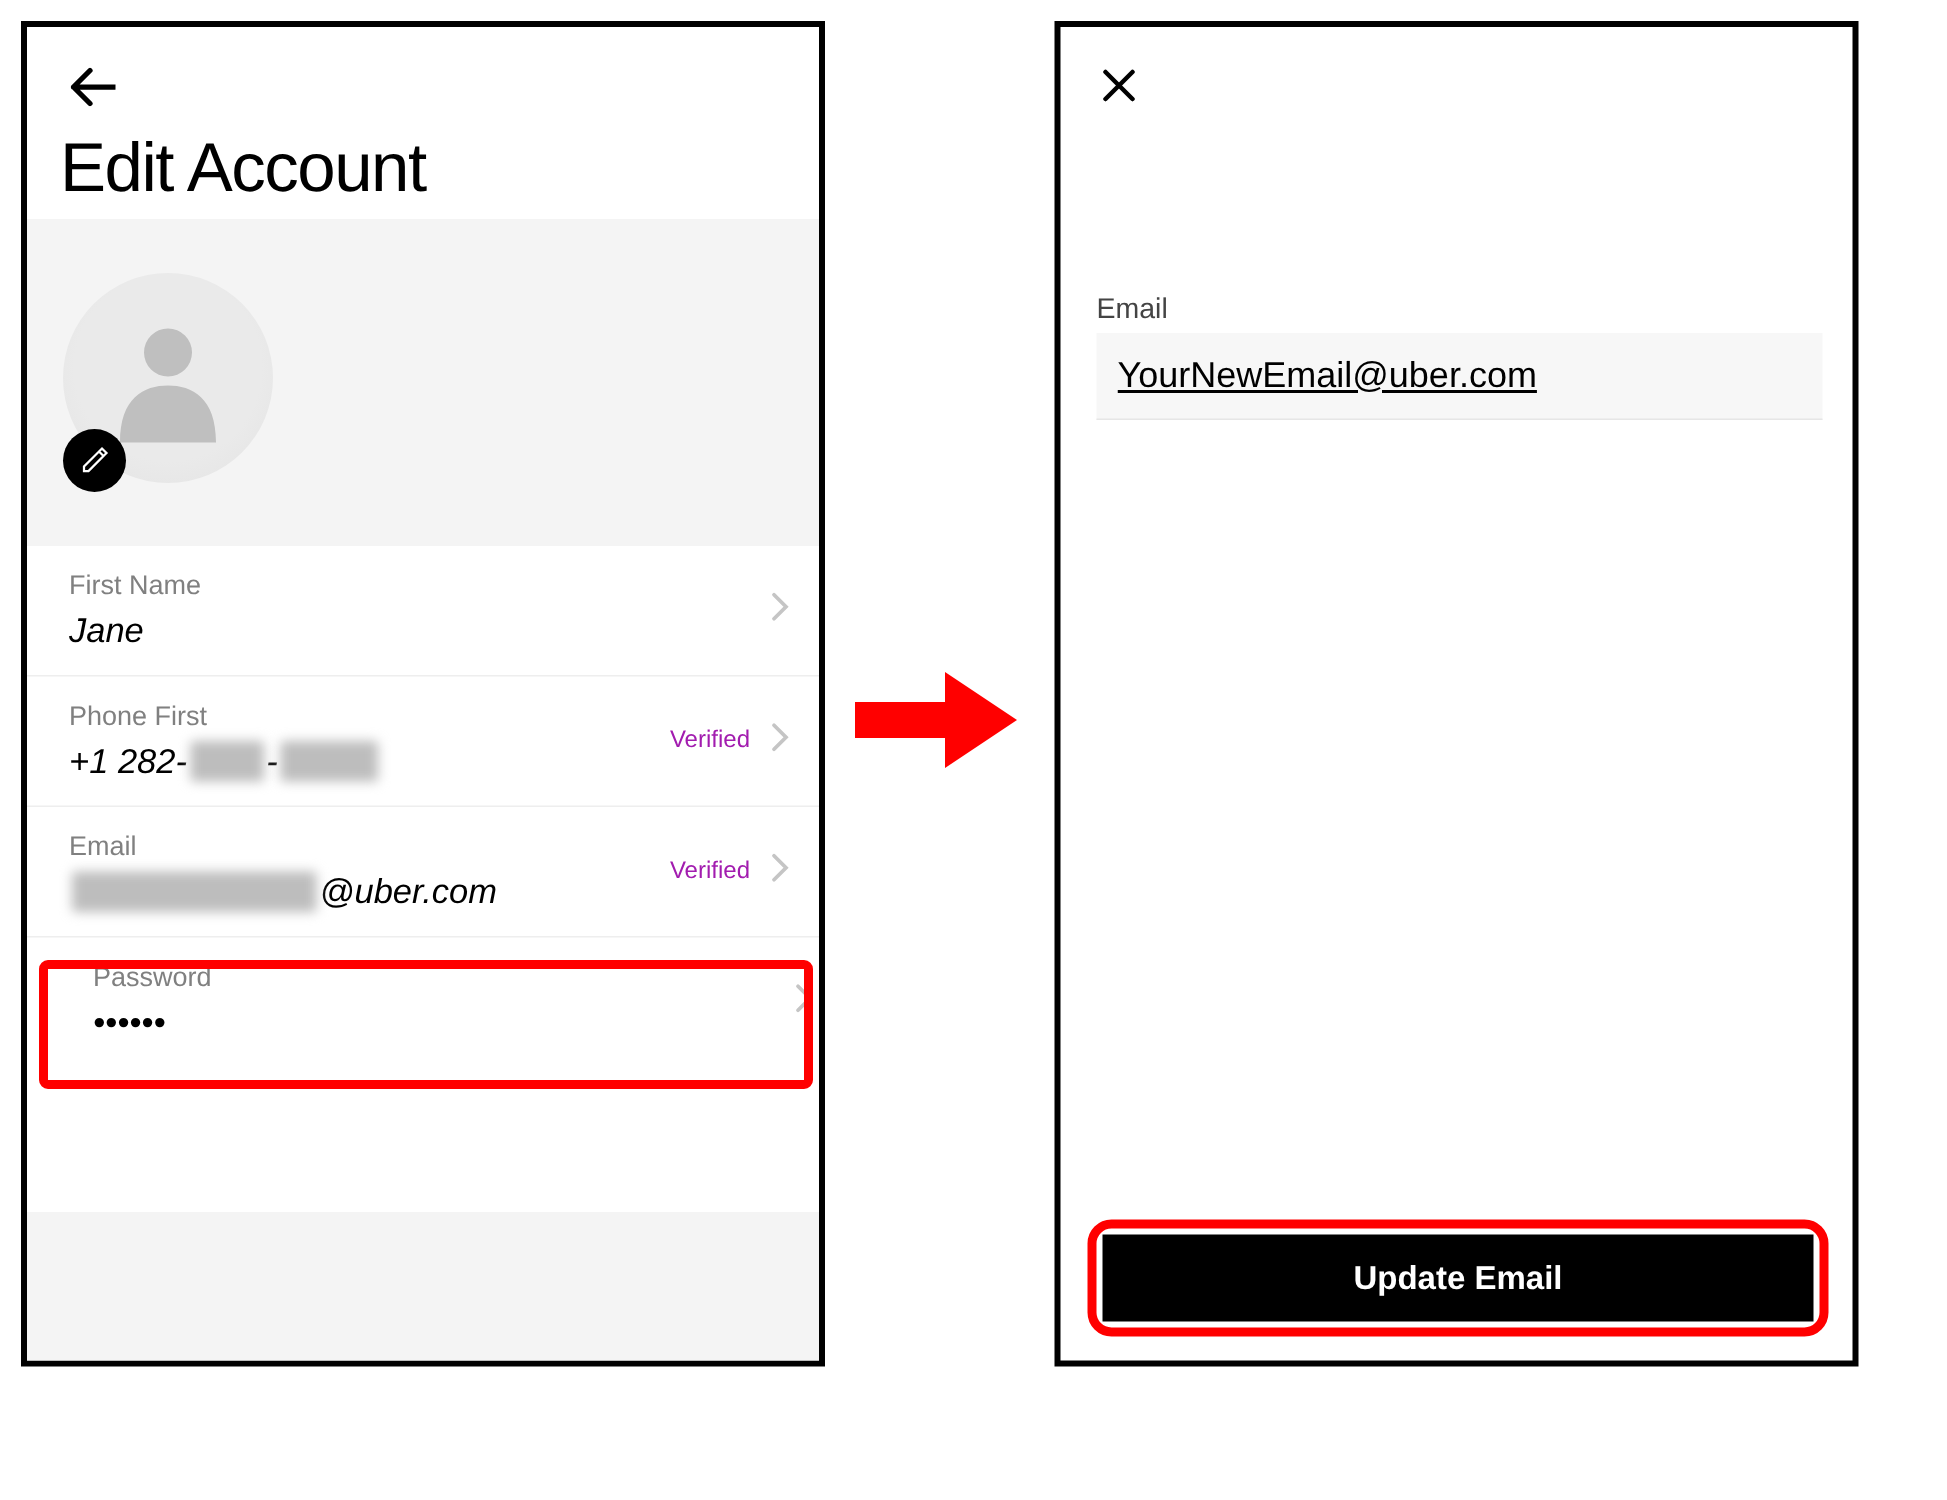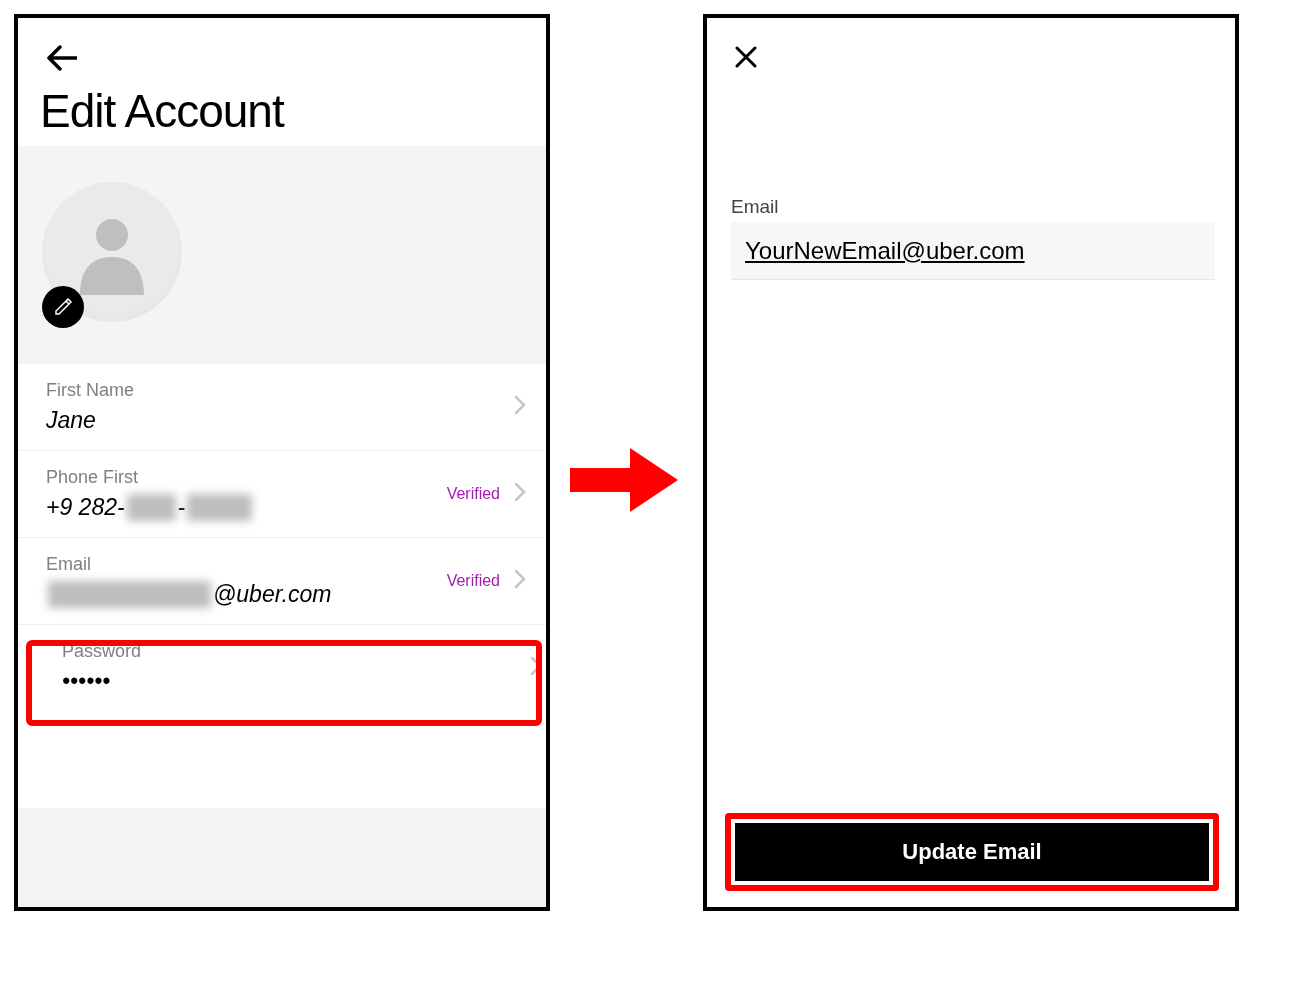--- a/index.html
+++ b/index.html
@@ -148,21 +148,21 @@
     padding: 0 14px;
     color: #000;
     outline: none;
     text-decoration: underline;
   }
   .update-wrap {
     position: absolute;
     left: 18px; bottom: 16px;
     width: 494px; height: 78px;
     border: 6px solid #ff0000;
-    border-radius: 4px;
+    border-radius: 16px;
     padding: 4px;
   }
   .update-btn {
     width: 100%; height: 100%;
     background: #000;
     color: #fff;
     font-size: 22px;
     font-weight: 600;
     border: none;
     cursor: pointer;
@@ -212,21 +212,21 @@
         <svg width="12" height="20" viewBox="0 0 12 20">
             <path d="M2 2 L10 10 L2 18" stroke="#c5c5c5" stroke-width="2.5" fill="none" stroke-linecap="round"></path>
           </svg>
       </span>
     </div>
 
 
     <div class="field-row">
       <div class="field-label">Phone First</div>
       <div class="field-value">
-        <span>+9 282-</span><span class="blur">███</span><span>-</span><span class="blur">████</span>
+        <span>+1 282-</span><span class="blur">███</span><span>-</span><span class="blur">████</span>
       </div>
       <span class="verified">Verified</span>
       <span class="chevron">
         <svg width="12" height="20" viewBox="0 0 12 20">
             <path d="M2 2 L10 10 L2 18" stroke="#c5c5c5" stroke-width="2.5" fill="none" stroke-linecap="round"></path>
           </svg>
       </span>
     </div>
 
     <div class="field-row">

